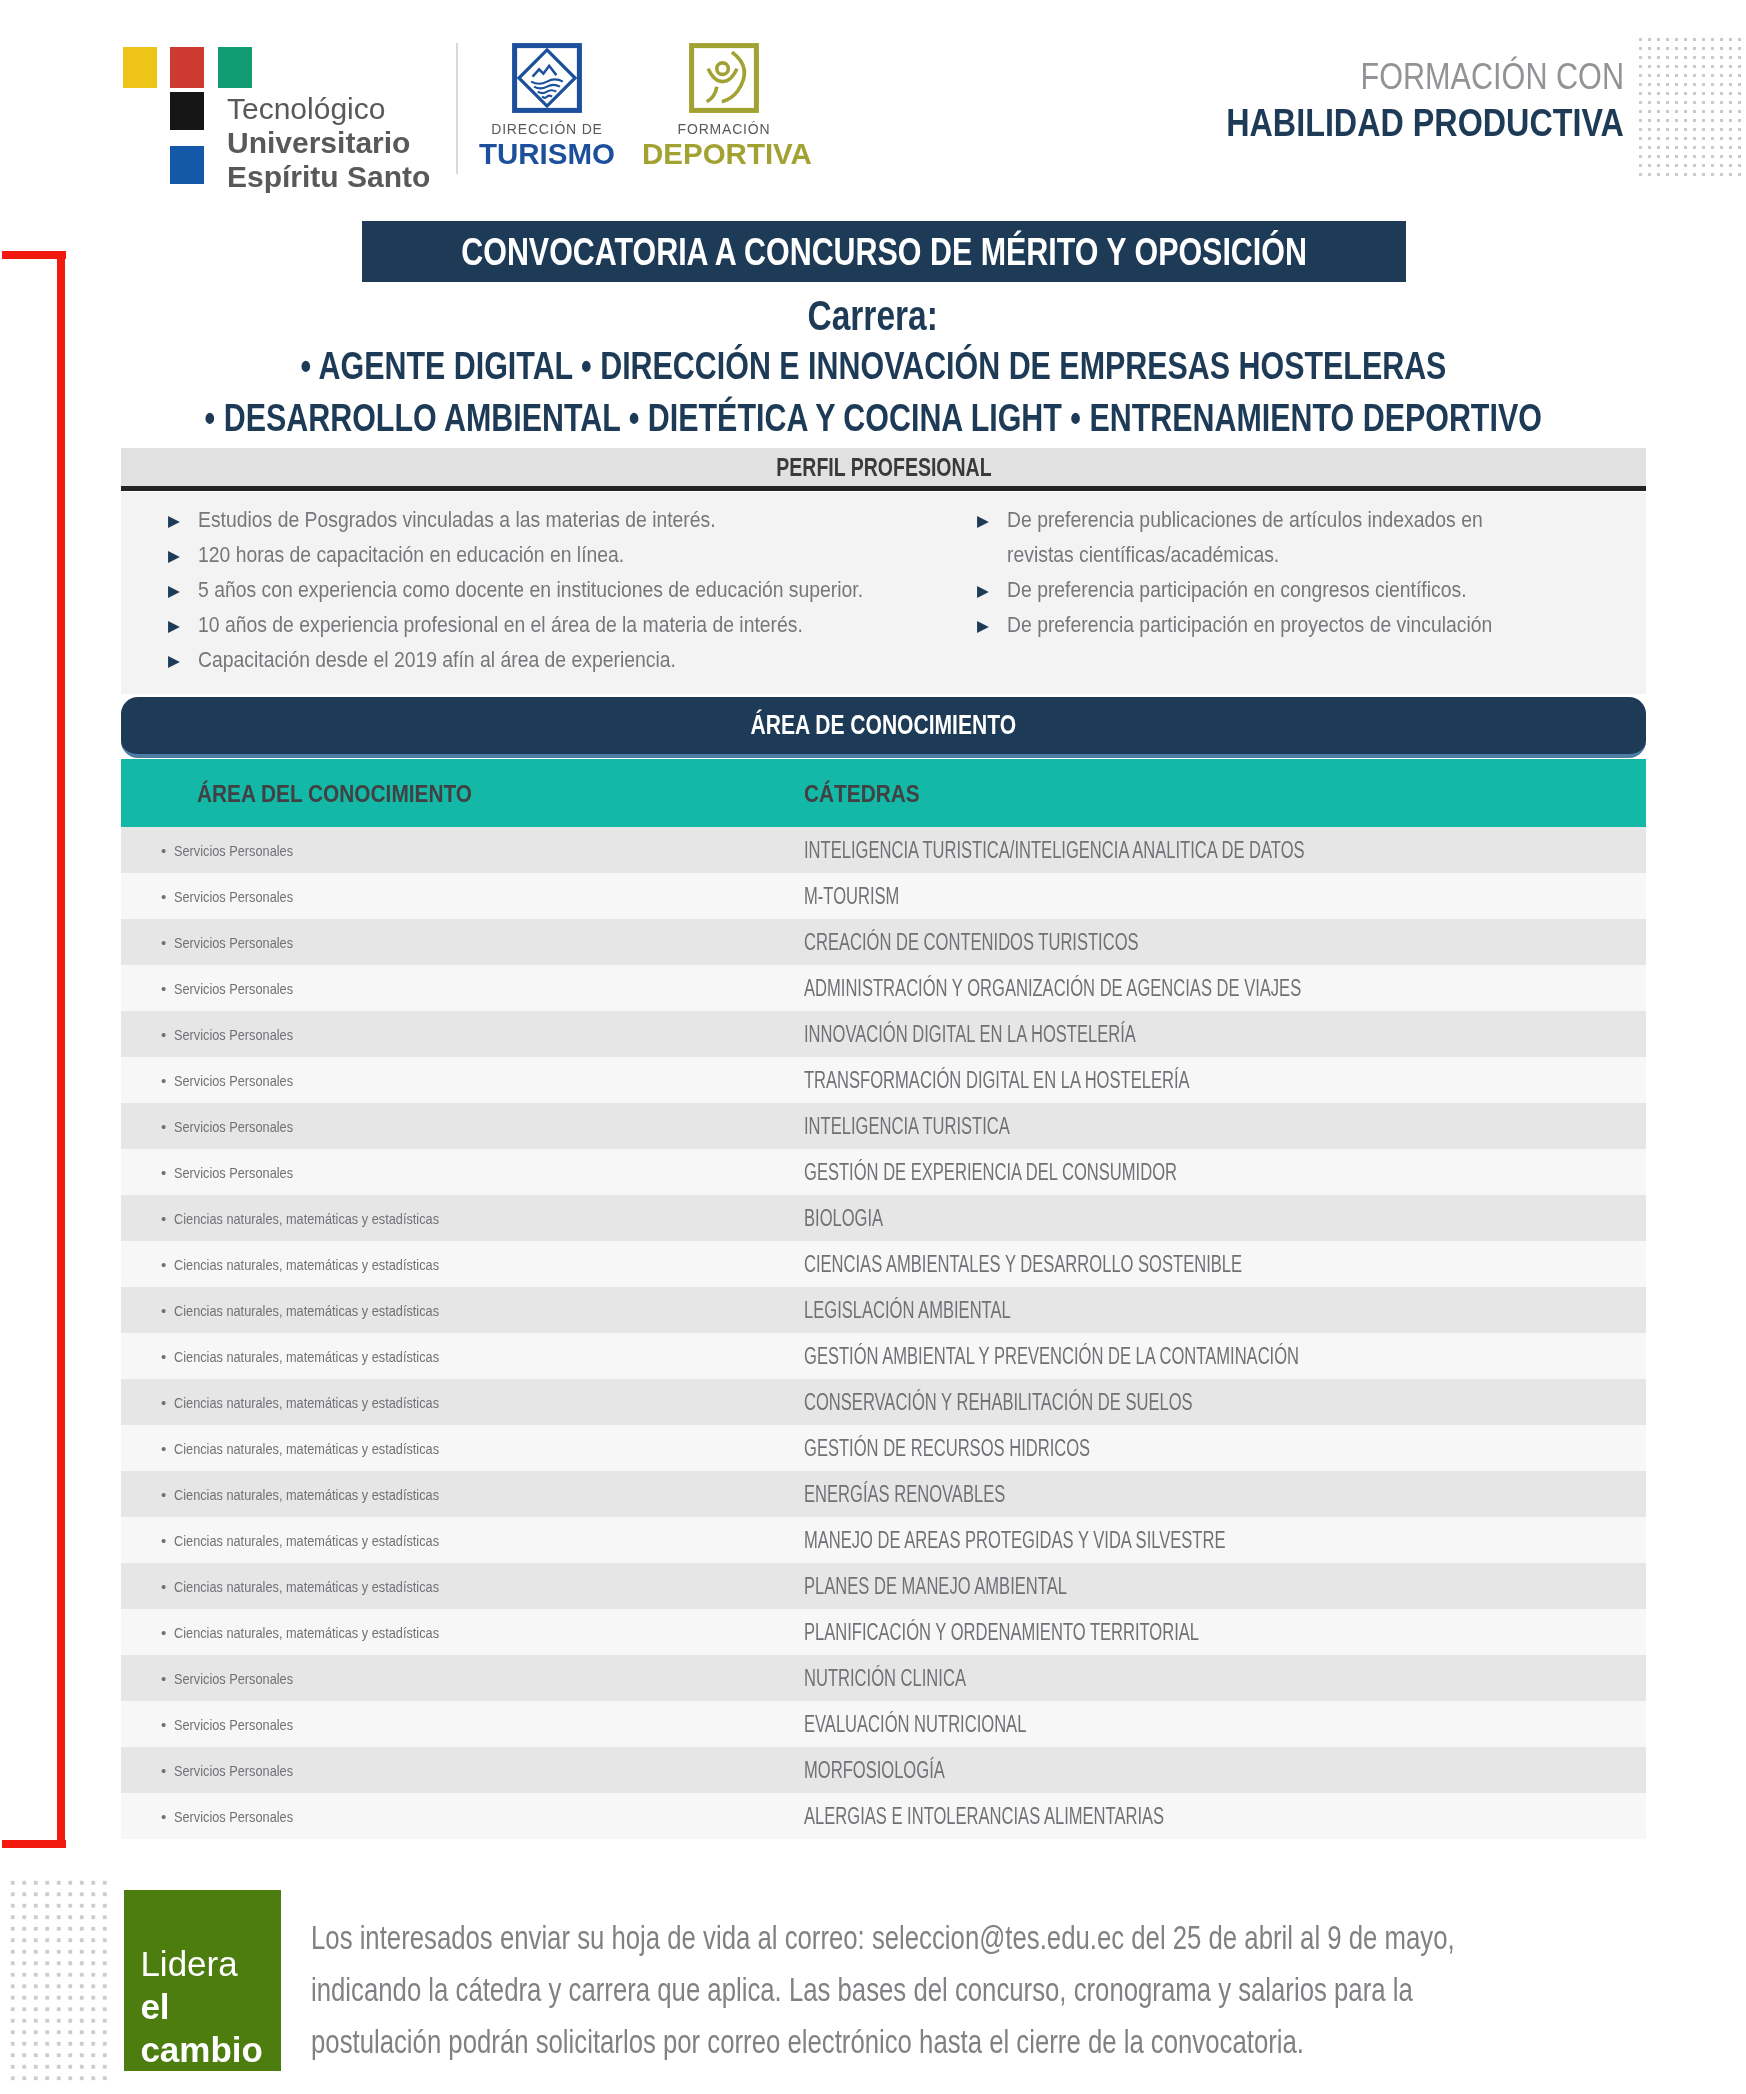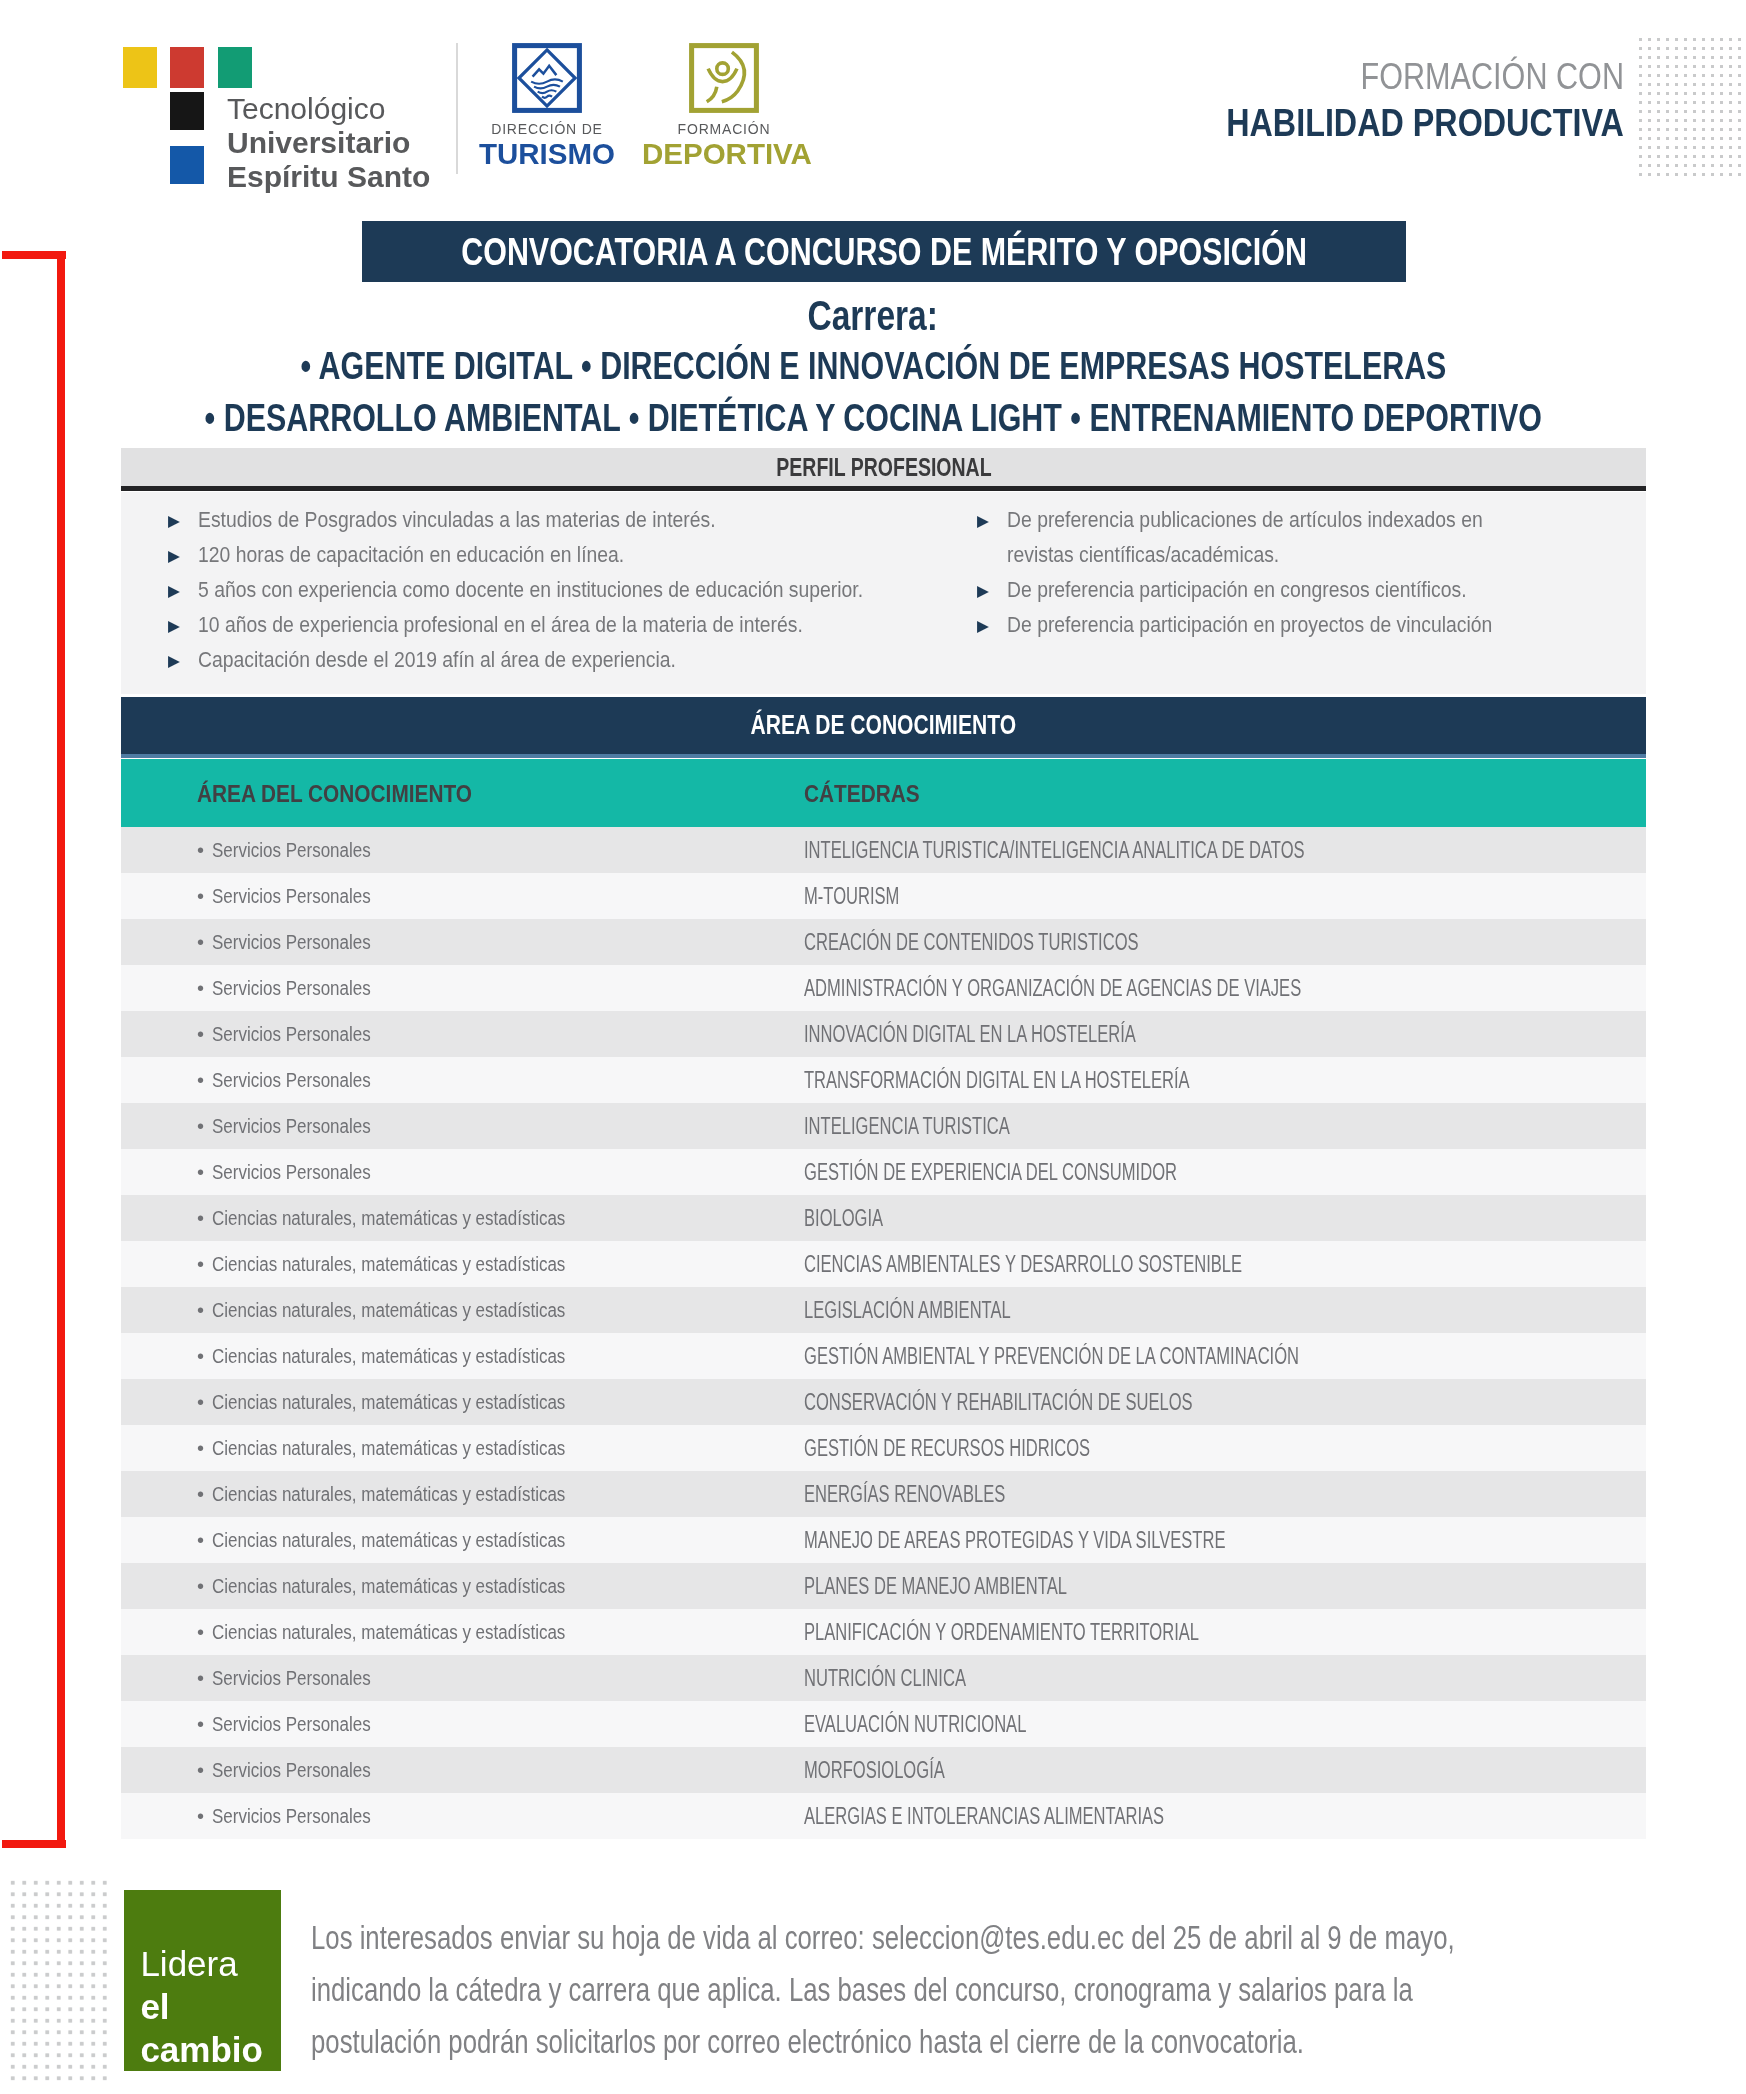--- a/index.html
+++ b/index.html
@@ -49,30 +49,30 @@
   .perfil-bar span{font-size:25px;font-weight:bold;color:#3a3a3c;}
   .perfil-body{left:121px;top:492px;width:1525px;height:202px;background:#f3f3f4;}
   .plist{position:absolute;top:9.8px;margin:0;padding:0;list-style:none;}
   .plist.left{left:47px;}
   .plist.right{left:856px;}
   .plist li{position:relative;padding-left:29.5px;font-size:22px;color:#76777a;line-height:35px;}
   .arr{position:absolute;left:0;top:0.8px;font-size:15.5px;color:#1d3a56;}
   .itxt{display:inline-block;transform:scaleX(.88);transform-origin:0 0;white-space:pre-line;}
 
   
-  .area-banner{left:121px;top:697px;width:1525px;height:57px;background:#1d3a56;border-bottom:4.1px solid #4f7ca3;display:flex;align-items:center;justify-content:center;}
+  .area-banner{left:121px;top:697px;width:1525px;height:57px;background:#1d3a56;border-bottom:4.1px solid #4f7ca3;display:flex;align-items:center;justify-content:center;border-radius:17px;}
   .area-banner span{font-size:27px;font-weight:bold;color:#ffffff;}
   .thead{left:121px;top:759px;width:1525px;height:69px;background:#14b8a6;display:flex;align-items:center;}
   .thead .h1{width:683px;box-sizing:border-box;padding-left:76px;}
   .thead span{font-size:24.5px;font-weight:bold;color:#414043;}
   .tbody{left:121px;top:827px;width:1525px;}
   .trow{display:flex;align-items:center;height:46px;}
   .trow.odd{background:#e6e6e7;}
   .trow.even{background:#f7f7f8;}
-  .c1{width:683px;box-sizing:border-box;padding-left:76px;font-size:20px;color:#707175;}
+  .c1{width:683px;box-sizing:border-box;padding-left:40px;font-size:15px;color:#707175;}
   .c1 .dot{margin-right:8.2px;}
   .c2{flex:1;font-size:23px;color:#707175;}
 
   
   .badge{left:124px;top:1890px;width:157px;height:181px;background:#4d7c0f;box-sizing:border-box;padding:52px 0 0 16.4px;color:#ffffff;line-height:43px;font-size:35px;}
   .badge .b2{font-weight:bold;}
   .footer-text{left:311px;top:1912px;font-size:33px;color:#808184;line-height:52px;}
   .footer-text .fl{display:block;}
   .fcnd{display:inline-block;transform:scaleX(.78);transform-origin:0 50%;white-space:nowrap;}
 </style>

